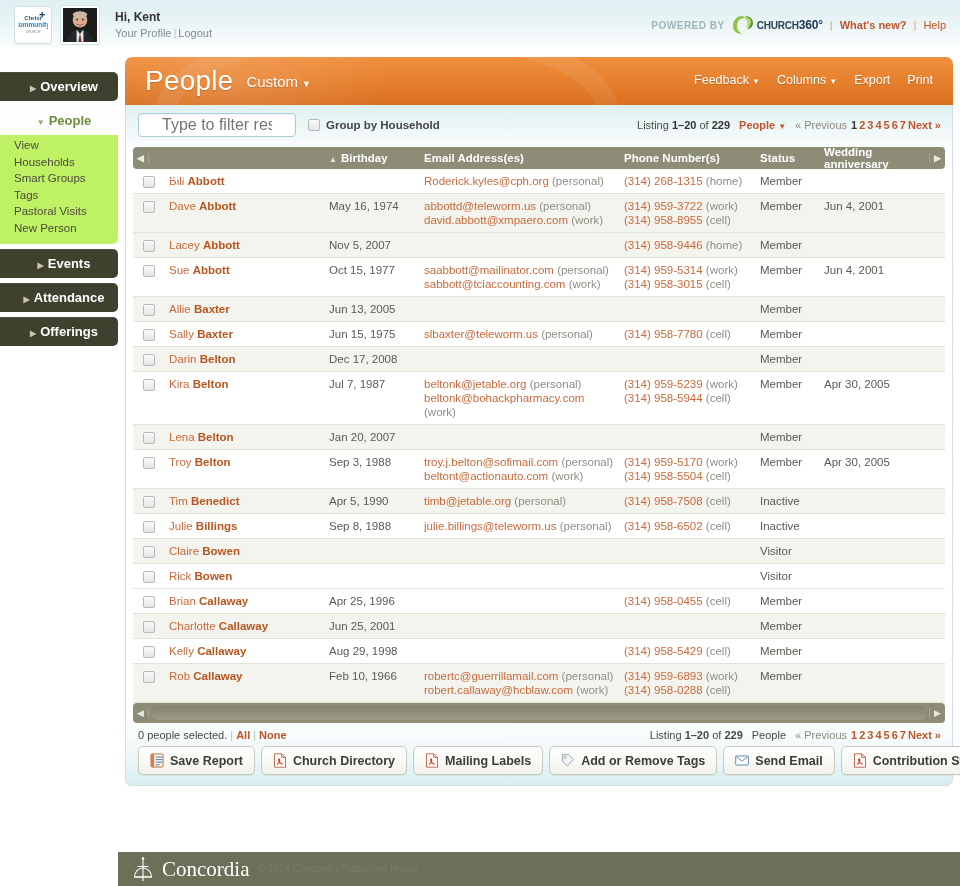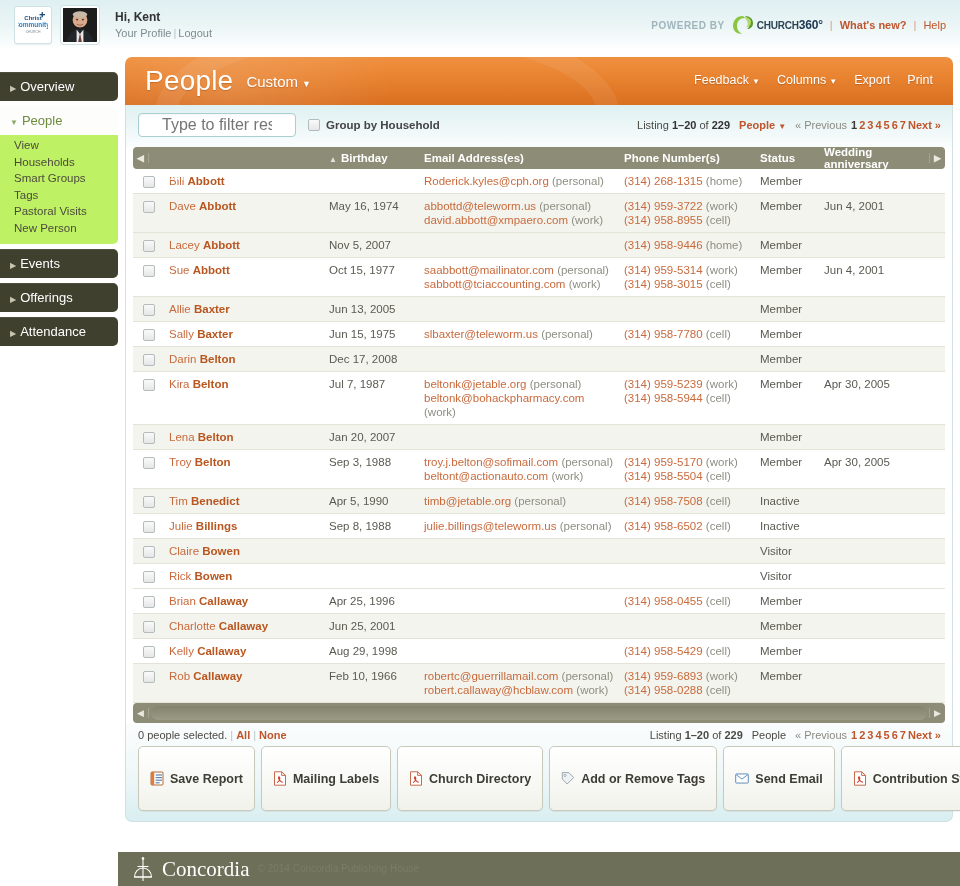--- a/index.html
+++ b/index.html
@@ -46,24 +46,25 @@
   .c360-text{font-weight:bold;font-size:12px;color:#2d4456;letter-spacing:-.2px;}
   .c360-text .sm{font-size:10px;}
   .c360-text .num{color:#1a3550;}
   .topsep{color:#d8a087;}
   #topbar-right a{color:#c0552c;text-decoration:none;font-weight:bold;}
   #topbar-right a.help{font-weight:normal;color:#c0552c;}
 
   
   #sidebar{ position:absolute; left:0; top:72px; width:118px; }
   .nav-top{
-    background:#3f412e; color:#fff; font-weight:normal; font-size:13px;
+    background:#3f412e; color:#fff; font-weight:bold; font-size:13px;
     border-radius:0 5px 5px 0; padding:7px 0 7px 10px; margin-bottom:5px;
     box-shadow:inset 0 1px 0 rgba(255,255,255,.08);
     position:relative;
+    text-align:center;
   }
   .nav-top .arw{ color:#c9c6b0; font-size:8px; margin-right:4px; display:inline-block;}
   .nav-top.open{
     background:#fdfdfb; color:#6d8c3d; border-radius:0 5px 0 0; margin-bottom:0;
     box-shadow:none;
   }
   .nav-top.open .arw{ color:#8fa86a; }
   .nav-sub{
     background:#bef264; border-radius:0 0 5px 0; padding:2px 0 8px 14px;
     margin-bottom:5px;
@@ -197,21 +198,21 @@
   #actions-top{display:flex;align-items:center;font-size:11px;color:#4a4a44;}
   #actions-top .sel{color:#4a4a44;}
   #actions-top a{color:#c0552c;text-decoration:none;font-weight:bold;}
   #actions-top .dim{color:#b9c3c6;margin:0 3px;}
   #actions-right{margin-left:auto;display:flex;align-items:center;gap:9px;}
   #btnrow{display:flex;gap:6px;margin-top:5px;}
   .btn{
     display:flex;align-items:center;gap:6px;
     background:linear-gradient(to bottom,#ffffff,#f2f2ec);
     border:1px solid #c9c9bb;border-radius:5px;
-    padding:24px 11px;font-size:12.5px;font-weight:bold;color:#3d3d36;
+    padding:6px 11px;font-size:12.5px;font-weight:bold;color:#3d3d36;
     cursor:pointer;box-shadow:0 1px 1px rgba(0,0,0,.06);
     white-space:nowrap;
     text-align:center;
   }
   .ico{width:14px;height:15px;flex:none;display:block;}
 
   
   #footer{
     position:absolute;left:118px;top:852px;width:842px;height:34px;
     background:#6d6f58;color:#e7e7dc;
@@ -289,24 +290,24 @@
     <div>Smart Groups</div>
     <div>Tags</div>
     <div>Pastoral Visits</div>
     <div>New Person</div>
   </div>
 
   <div class="nav-top">
     <span class="arw">▶</span><span>Events</span>
   </div>
   <div class="nav-top">
+    <span class="arw">▶</span><span>Attendance</span>
+  </div>
+  <div class="nav-top">
     <span class="arw">▶</span><span>Offerings</span>
-  </div>
-  <div class="nav-top">
-    <span class="arw">▶</span><span>Attendance</span>
   </div>
 </div>
 
 <div id="page">
 
   <div id="orange">
     <div class="ttl">People</div>
     <div class="custom"><span>Custom</span><span class="car">▼</span></div>
     <div id="orange-menu">
       <span><span>Feedback</span><span class="car">▼</span></span>
@@ -609,30 +610,30 @@
         </svg>
         <span>Save Report</span>
       </div>
 
       <div class="btn">
         <svg class="ico" viewBox="0 0 14 15">
           <path d="M1.5 .8 h7.2 l3.8 3.6 v9.8 h-11 z" fill="#fff" stroke="#c05a3a" stroke-width=".9"></path>
           <path d="M8.7 .8 v3.6 h3.8" fill="none" stroke="#c05a3a" stroke-width=".9"></path>
           <path d="M4 11.5 c2.2-1.2 3-3.6 2.6-5 c-.3-1 -1.3-.7 -1.1 .5 c.2 1.6 2.2 4 4.4 4.2" fill="none" stroke="#d0402a" stroke-width="1.1"></path>
         </svg>
-        <span>Mailing Labels</span>
+        <span>Church Directory</span>
       </div>
 
       <div class="btn">
         <svg class="ico" viewBox="0 0 14 15">
           <path d="M1.5 .8 h7.2 l3.8 3.6 v9.8 h-11 z" fill="#fff" stroke="#c05a3a" stroke-width=".9"></path>
           <path d="M8.7 .8 v3.6 h3.8" fill="none" stroke="#c05a3a" stroke-width=".9"></path>
           <path d="M4 11.5 c2.2-1.2 3-3.6 2.6-5 c-.3-1 -1.3-.7 -1.1 .5 c.2 1.6 2.2 4 4.4 4.2" fill="none" stroke="#d0402a" stroke-width="1.1"></path>
         </svg>
-        <span>Church Directory</span>
+        <span>Mailing Labels</span>
       </div>
 
       <div class="btn">
         <svg class="ico" viewBox="0 0 15 15">
           <path d="M8.4 1.2 L13.6 6.4 L6.6 13.4 L1.4 8.2 L1.4 1.2 Z" fill="#eef2f4" stroke="#8a98a0" stroke-width=".9"></path>
           <circle cx="4.3" cy="4.2" r="1.15" fill="#fff" stroke="#8a98a0" stroke-width=".8"></circle>
         </svg>
         <span>Add or Remove Tags</span>
       </div>
 

